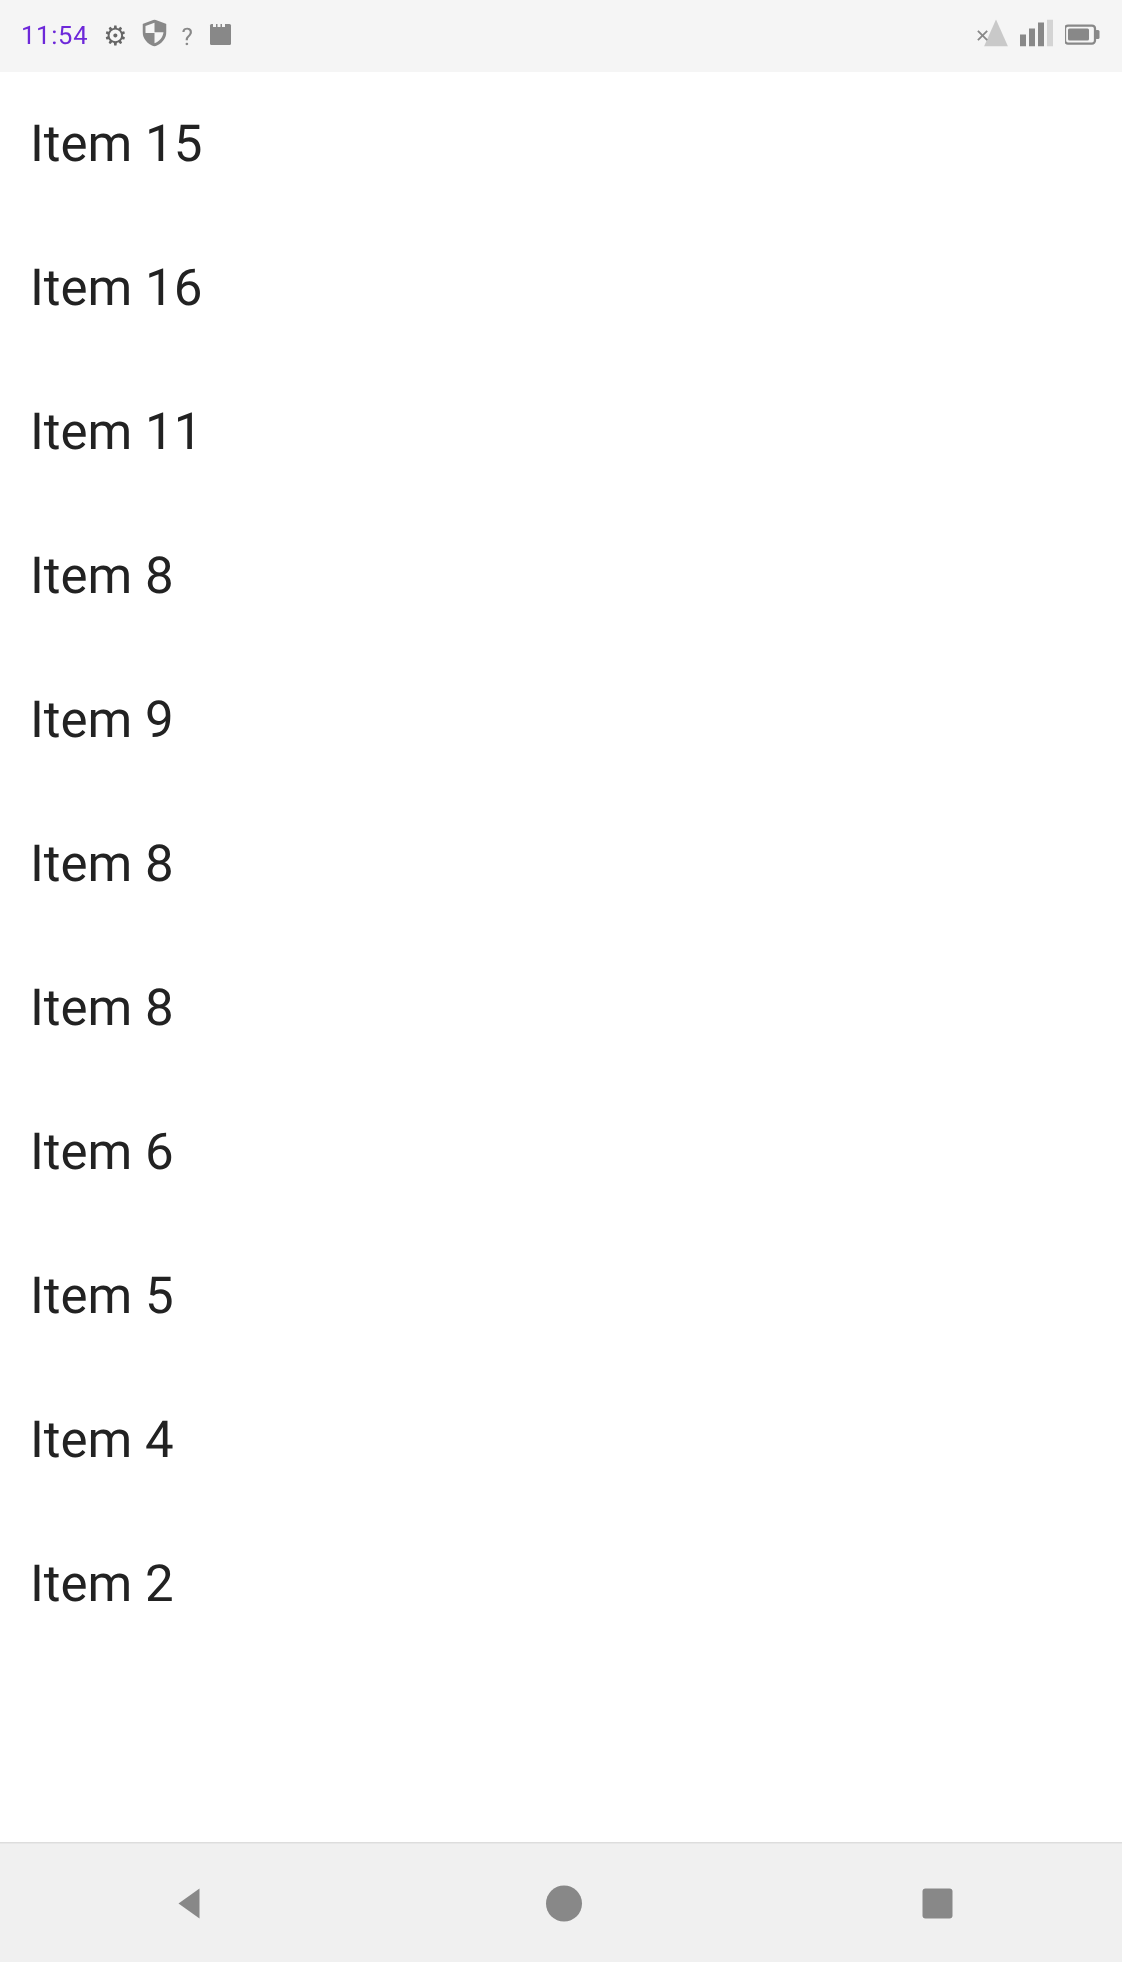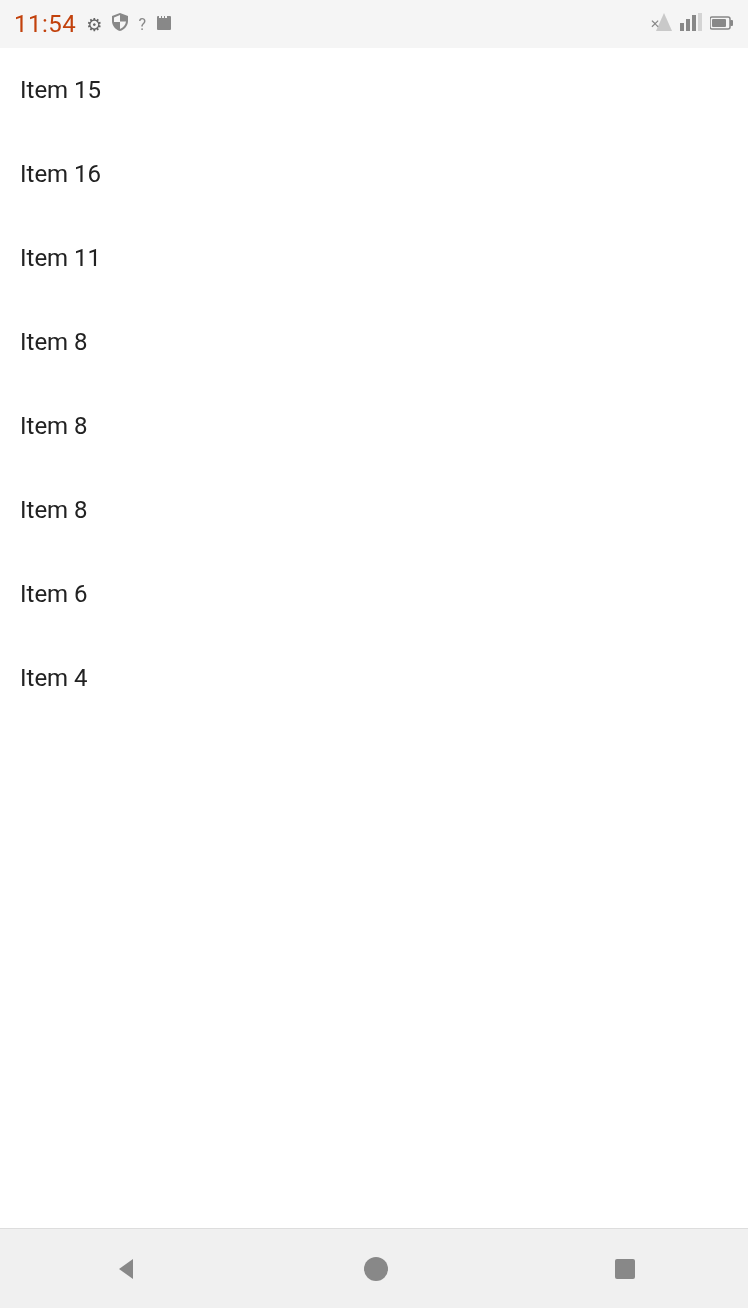--- a/index.html
+++ b/index.html
@@ -29,23 +29,23 @@
       flex-shrink: 0;
     }
 
     .status-bar-left {
       display: flex;
       align-items: center;
       gap: 10px;
     }
 
     .status-time {
-      font-size: 24px;
+      font-size: 17px;
       font-weight: 400;
-      color: #c2410c;
+      color: #6d28d9;
       letter-spacing: 0.5px;
     }
 
     .status-icon {
       color: #555;
       font-size: 18px;
     }
 
     .status-bar-right {
       display: flex;
@@ -55,21 +55,21 @@
 
     
     .list-container {
       flex: 1;
       overflow-y: auto;
       background: #ffffff;
     }
 
     .list-item {
       padding: 28px 20px;
-      font-size: 24px;
+      font-size: 34px;
       color: #222;
       font-weight: 400;
       border-bottom: none;
       cursor: pointer;
     }
 
     
     .nav-bar {
       height: 80px;
       background: #f0f0f0;
@@ -144,24 +144,27 @@
     </span>
   </div>
 </div>
 
 <div class="list-container">
 
 <div class="list-item">Item 15</div>
     <div class="list-item">Item 16</div>
     <div class="list-item">Item 11</div>
     <div class="list-item">Item 8</div>
+    <div class="list-item">Item 9</div>
     <div class="list-item">Item 8</div>
     <div class="list-item">Item 8</div>
     <div class="list-item">Item 6</div>
+    <div class="list-item">Item 5</div>
     <div class="list-item">Item 4</div>
+    <div class="list-item">Item 2</div>
   </div>
 
 <div class="nav-bar">
   <button class="nav-btn">
     <svg width="28" height="28" viewBox="0 0 28 28" fill="#888">
       <polygon points="22,4 8,14 22,24"></polygon>
     </svg>
   </button>
   <button class="nav-btn">
     <svg width="28" height="28" viewBox="0 0 28 28" fill="#888">

